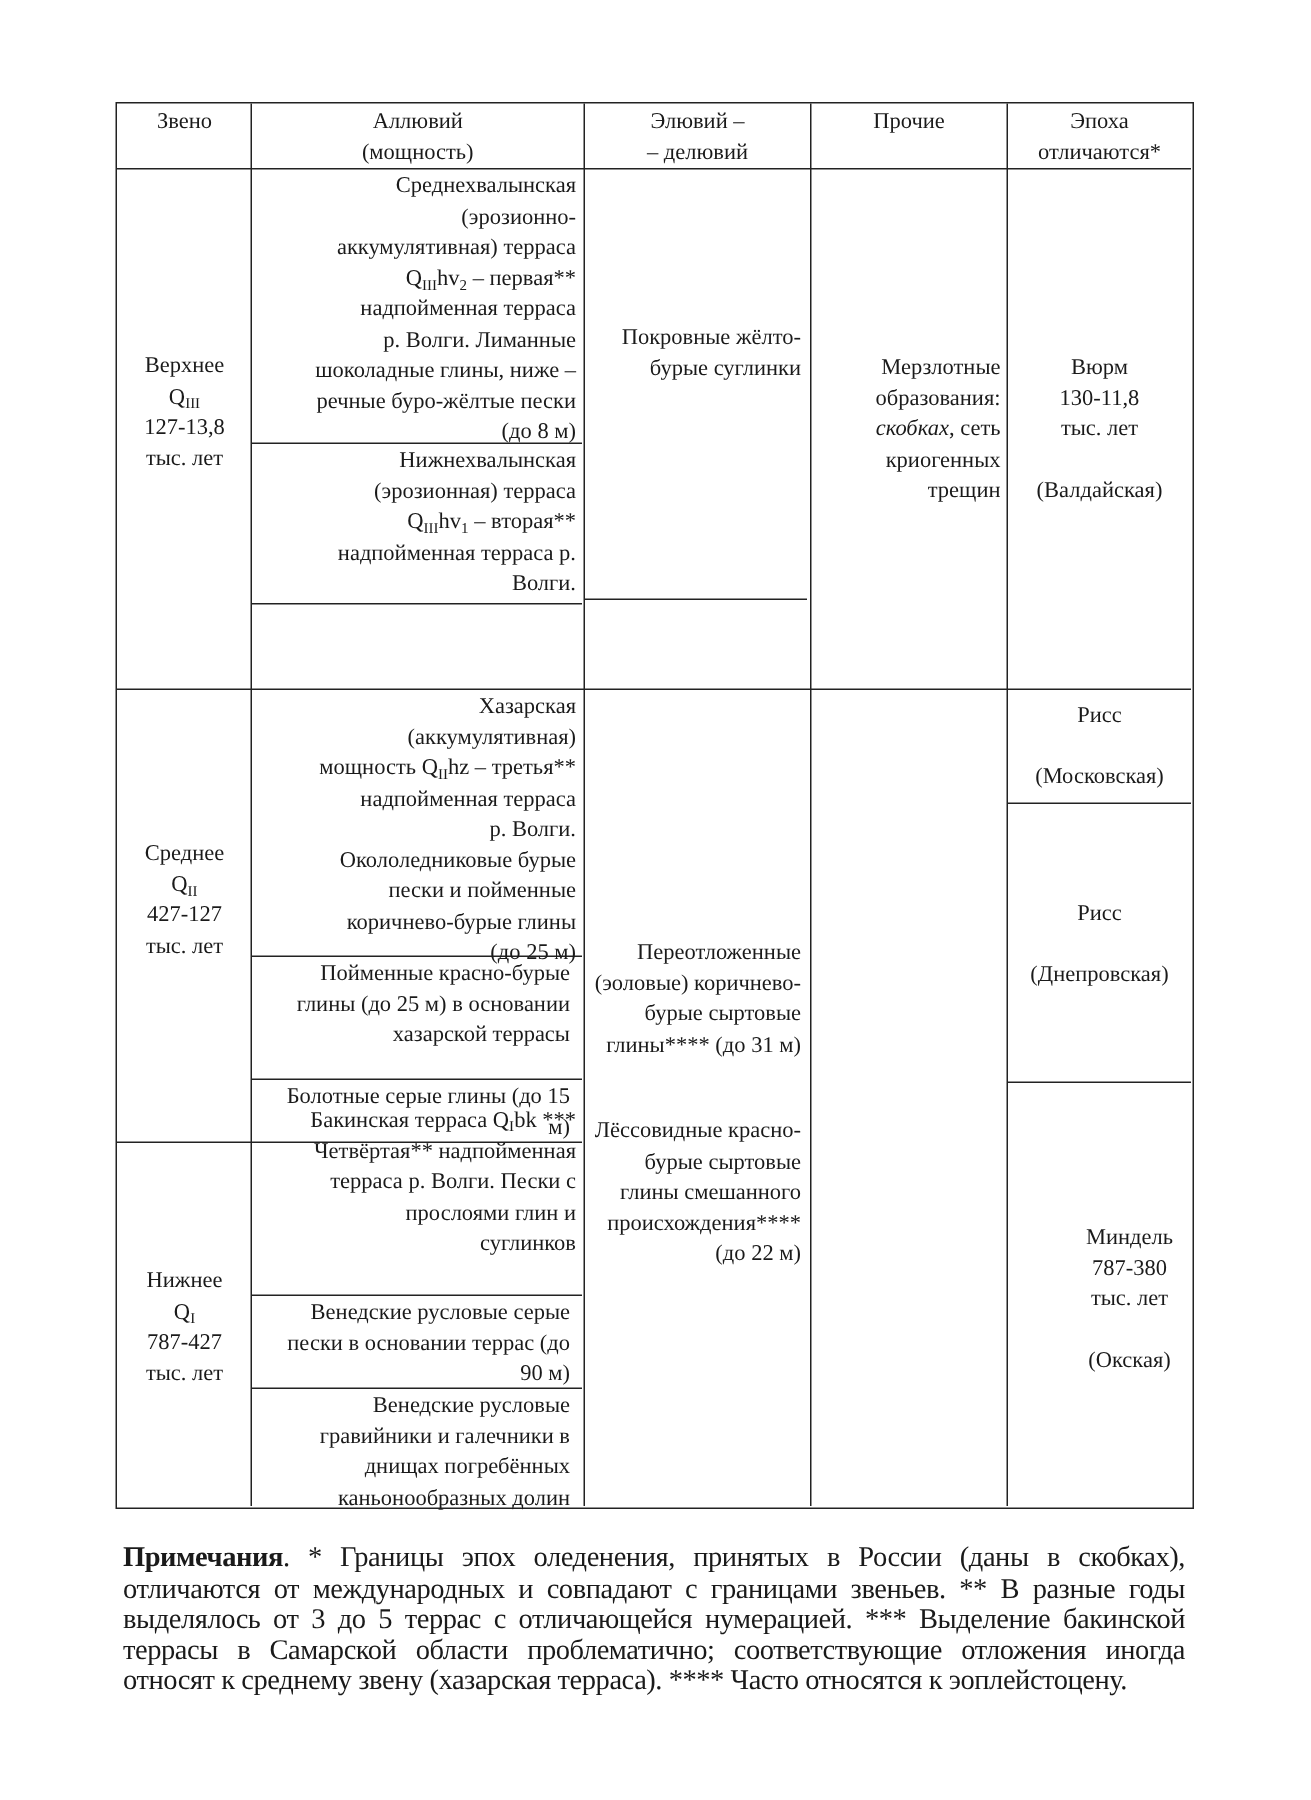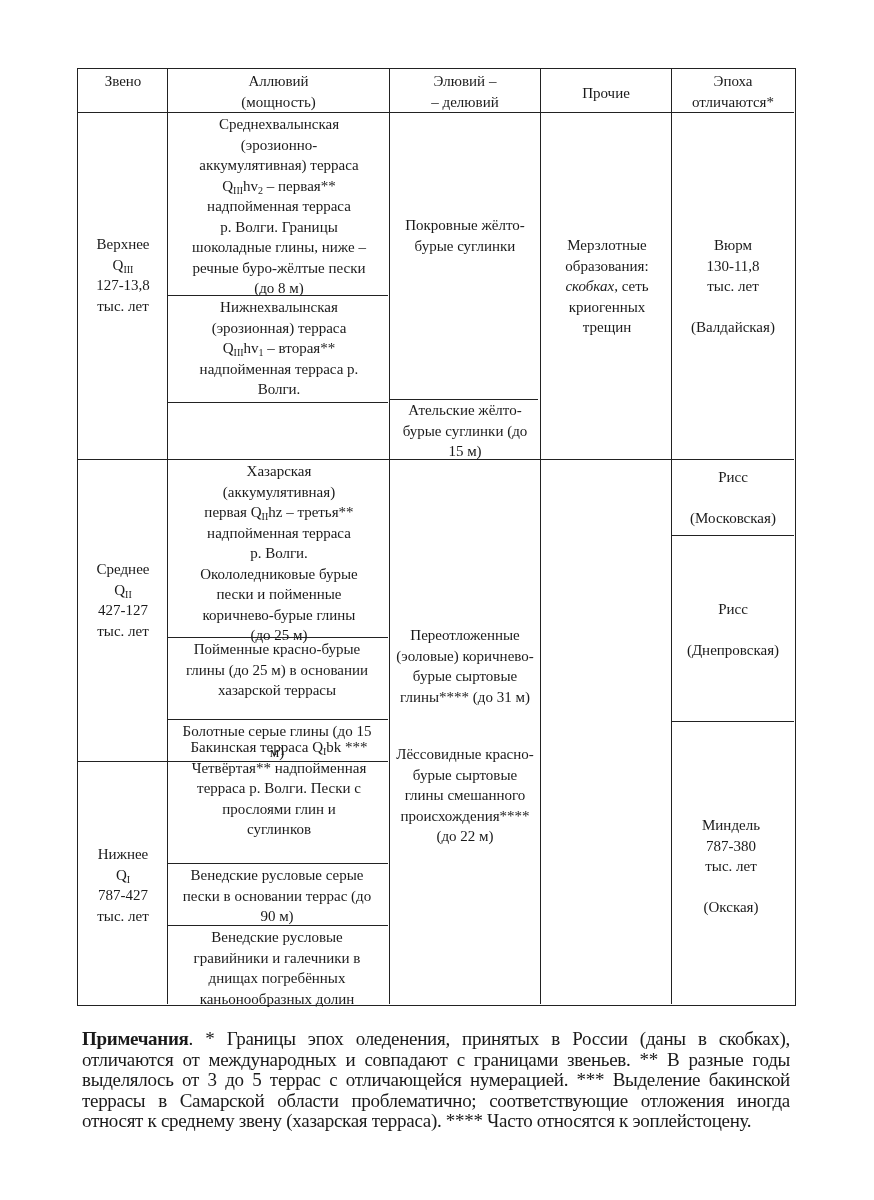--- a/index.html
+++ b/index.html
@@ -7,21 +7,21 @@
     width: 874px; height: 1200px; position: relative; overflow: hidden;
     font-family: "Liberation Serif", "DejaVu Serif", serif;
     color: #1a1a1a; font-size: 15px; line-height: 20.5px;
   }
   .tbl { position: absolute; left: 77px; top: 68px; width: 719px; height: 938px;
          border: 1.5px solid #222; box-sizing: border-box; }
   .vline { position: absolute; width: 0; border-left: 1.5px solid #222; }
   .hline { position: absolute; height: 0; border-top: 1.5px solid #222; }
   .cell { position: absolute; box-sizing: border-box; padding: 0 4px; }
   .c { text-align: center; }
-  .l { text-align: center; }
+  .l { text-align: right; }
   sub, .sub { font-size: 10px; vertical-align: -3px; line-height: 0; }
   .notes { position: absolute; left: 82px; top: 1029px; width: 708px;
            font-size: 19px; line-height: 20.5px; text-align: justify;
            letter-spacing: -0.3px; }
   .notes b { font-weight: bold; }
   .it { font-style: italic; }
 </style>
 </head>
 <body>
 
@@ -54,21 +54,21 @@
     <div>Звено</div>
   </div>
   <div class="cell c" style="left:90px;top:2px;width:221px">
     <div>Аллювий</div>
     <div>(мощность)</div>
   </div>
   <div class="cell c" style="left:312px;top:2px;width:150px">
     <div>Элювий –</div>
     <div>– делювий</div>
   </div>
-  <div class="cell c" style="left:463px;top:14px;width:130px">
+  <div class="cell c" style="left:463px;top:2px;width:130px">
     <div>Прочие</div>
   </div>
   <div class="cell c" style="left:594px;top:2px;width:122px">
     <div>Эпоха</div>
     <div>отличаются*</div>
   </div>
 
   <div class="cell c" style="left:0;top:165px;width:90px">
     <div>Верхнее</div>
     <div><span>Q</span><span class="sub">III</span></div>
@@ -87,36 +87,36 @@
     <div>787-427</div>
     <div>тыс. лет</div>
   </div>
 
   <div class="cell l" style="left:92px;top:45px;width:218px">
     <div>Среднехвалынская</div>
     <div>(эрозионно-</div>
     <div>аккумулятивная) терраса</div>
     <div><span>Q</span><span class="sub">III</span><span>hv</span><span class="sub">2</span><span> – первая**</span></div>
     <div>надпойменная терраса</div>
-    <div>р. Волги. Границы</div>
+    <div>р. Волги. Лиманные</div>
     <div>шоколадные глины, ниже –</div>
     <div>речные буро-жёлтые пески</div>
     <div>(до 8 м)</div>
   </div>
   <div class="cell l" style="left:92px;top:228px;width:218px">
     <div>Нижнехвалынская</div>
     <div>(эрозионная) терраса</div>
     <div><span>Q</span><span class="sub">III</span><span>hv</span><span class="sub">1</span><span> – вторая**</span></div>
     <div>надпойменная терраса р.</div>
     <div>Волги.</div>
   </div>
   <div class="cell l" style="left:92px;top:392px;width:218px">
     <div>Хазарская</div>
     <div>(аккумулятивная)</div>
-    <div><span>первая Q</span><span class="sub">II</span><span>hz</span><span> – третья**</span></div>
+    <div><span>мощность Q</span><span class="sub">II</span><span>hz</span><span> – третья**</span></div>
     <div>надпойменная терраса</div>
     <div>р. Волги.</div>
     <div>Окололедниковые бурые</div>
     <div>пески и пойменные</div>
     <div>коричнево-бурые глины</div>
     <div>(до 25 м)</div>
   </div>
   <div class="cell l" style="left:92px;top:570px;width:214px">
     <div>Пойменные красно-бурые глины (до 25 м) в основании хазарской террасы</div>
   </div>
@@ -133,23 +133,20 @@
   <div class="cell l" style="left:92px;top:796px;width:214px">
     <div>Венедские русловые серые пески в основании террас (до 90 м)</div>
   </div>
   <div class="cell l" style="left:92px;top:858px;width:214px">
     <div>Венедские русловые гравийники и галечники в днищах погребённых каньонообразных долин</div>
   </div>
 
   <div class="cell l" style="left:314px;top:146px;width:146px">
     <div>Покровные жёлто-бурые суглинки</div>
   </div>
-  <div class="cell l" style="left:314px;top:331px;width:146px">
-    <div>Ательские жёлто-бурые суглинки (до 15 м)</div>
-  </div>
   <div class="cell l" style="left:314px;top:556px;width:146px">
     <div>Переотложенные (эоловые) коричнево-бурые сыртовые глины**** (до 31 м)</div>
   </div>
   <div class="cell l" style="left:314px;top:675px;width:146px">
     <div>Лёссовидные красно-бурые сыртовые глины смешанного происхождения**** (до 22 м)</div>
   </div>
 
   <div class="cell l" style="left:465px;top:166px;width:128px">
     <span>Мерзлотные образования: </span><span class="it">скобках</span><span>, сеть криогенных трещин</span>
   </div>
@@ -164,21 +161,21 @@
   <div class="cell c" style="left:594px;top:398px;width:122px">
     <div>Рисс</div>
     <div style="height:20px"></div>
     <div>(Московская)</div>
   </div>
   <div class="cell c" style="left:594px;top:530px;width:122px">
     <div>Рисс</div>
     <div style="height:20px"></div>
     <div>(Днепровская)</div>
   </div>
-  <div class="cell c" style="left:592px;top:746px;width:122px">
+  <div class="cell c" style="left:614px;top:746px;width:122px">
     <div>Миндель</div>
     <div>787-380</div>
     <div>тыс. лет</div>
     <div style="height:20px"></div>
     <div>(Окская)</div>
   </div>
 </div>
 
 <div class="notes">
   <b>Примечания</b><span>. * Границы эпох оледенения, принятых в России (даны в скобках), отличаются от международных и совпадают с границами звеньев. ** В разные годы выделялось от 3 до 5 террас с отличающейся нумерацией. *** Выделение бакинской террасы в Самарской области проблематично; соответствующие отложения иногда относят к среднему звену (хазарская терраса). **** Часто относятся к эоплейстоцену.</span>

